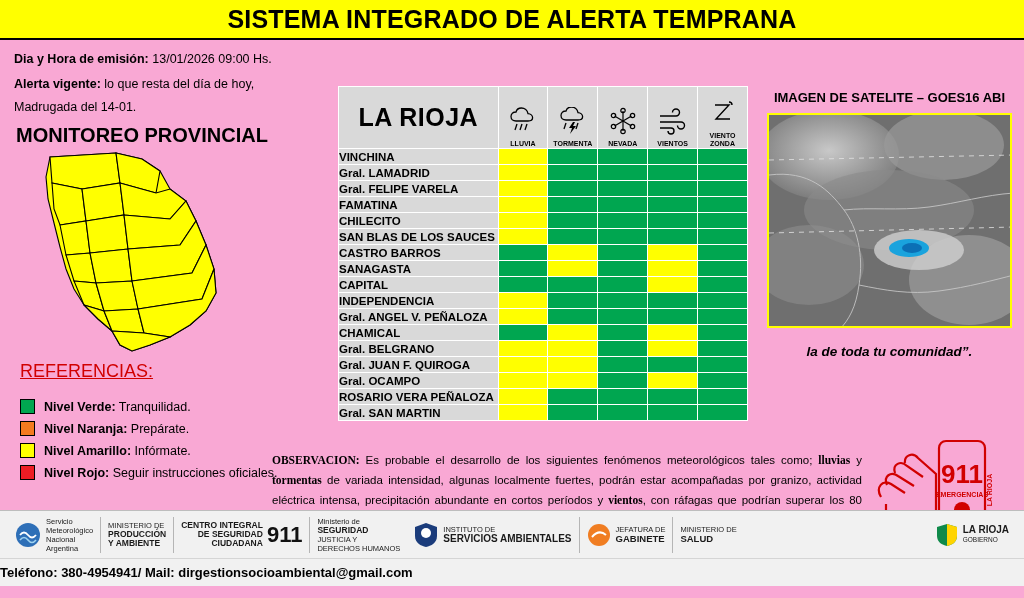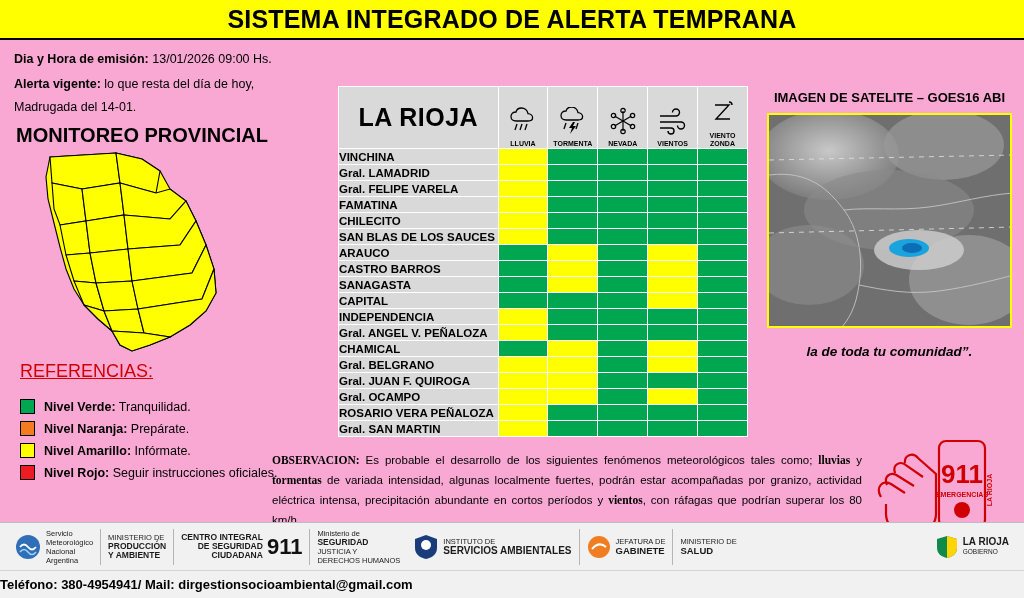--- a/index.html
+++ b/index.html
@@ -93,21 +93,21 @@
   }
   .prevenir {
     margin-top:13px; text-align:center; font-size:13.5px; font-style:italic;
     font-weight:bold; color:#000; line-height:21px;
   }
   .badge911 {
     position:absolute; left:865px; top:395px; width:150px; height:105px;
   }
   
   .footer {
-    position:absolute; left:0; bottom:0; width:1024px; height:76px;
+    position:absolute; left:0; bottom:12px; width:1024px; height:76px;
     background:#f1f1f1; border-top:1px solid #bdbdbd;
   }
   .logos {
     height:48px; display:flex; align-items:center; padding:0 8px;
     border-bottom:1px solid #d5d5d5;
   }
   .logo-item { display:flex; align-items:center; height:44px; padding:0 7px; }
   .logo-sep { width:1px; height:36px; background:#b5b5b5; }
   .logo-txt { font-size:7.5px; line-height:9px; color:#1a1a1a; }
   .logo-txt b { font-weight:bold; font-size:8.5px; }
@@ -310,28 +310,20 @@
           </tr>
           <tr>
             <td class="dep-cell">SAN BLAS DE LOS SAUCES</td>
             <td class="cell y"></td>
             <td class="cell g"></td>
             <td class="cell g"></td>
             <td class="cell g"></td>
             <td class="cell g"></td>
           </tr>
           <tr>
-            <td class="dep-cell">ARAUCO</td>
-            <td class="cell g"></td>
-            <td class="cell y"></td>
-            <td class="cell g"></td>
-            <td class="cell y"></td>
-            <td class="cell g"></td>
-          </tr>
-          <tr>
             <td class="dep-cell">CASTRO BARROS</td>
             <td class="cell g"></td>
             <td class="cell y"></td>
             <td class="cell g"></td>
             <td class="cell y"></td>
             <td class="cell g"></td>
           </tr>
           <tr>
             <td class="dep-cell">SANAGASTA</td>
             <td class="cell g"></td>

